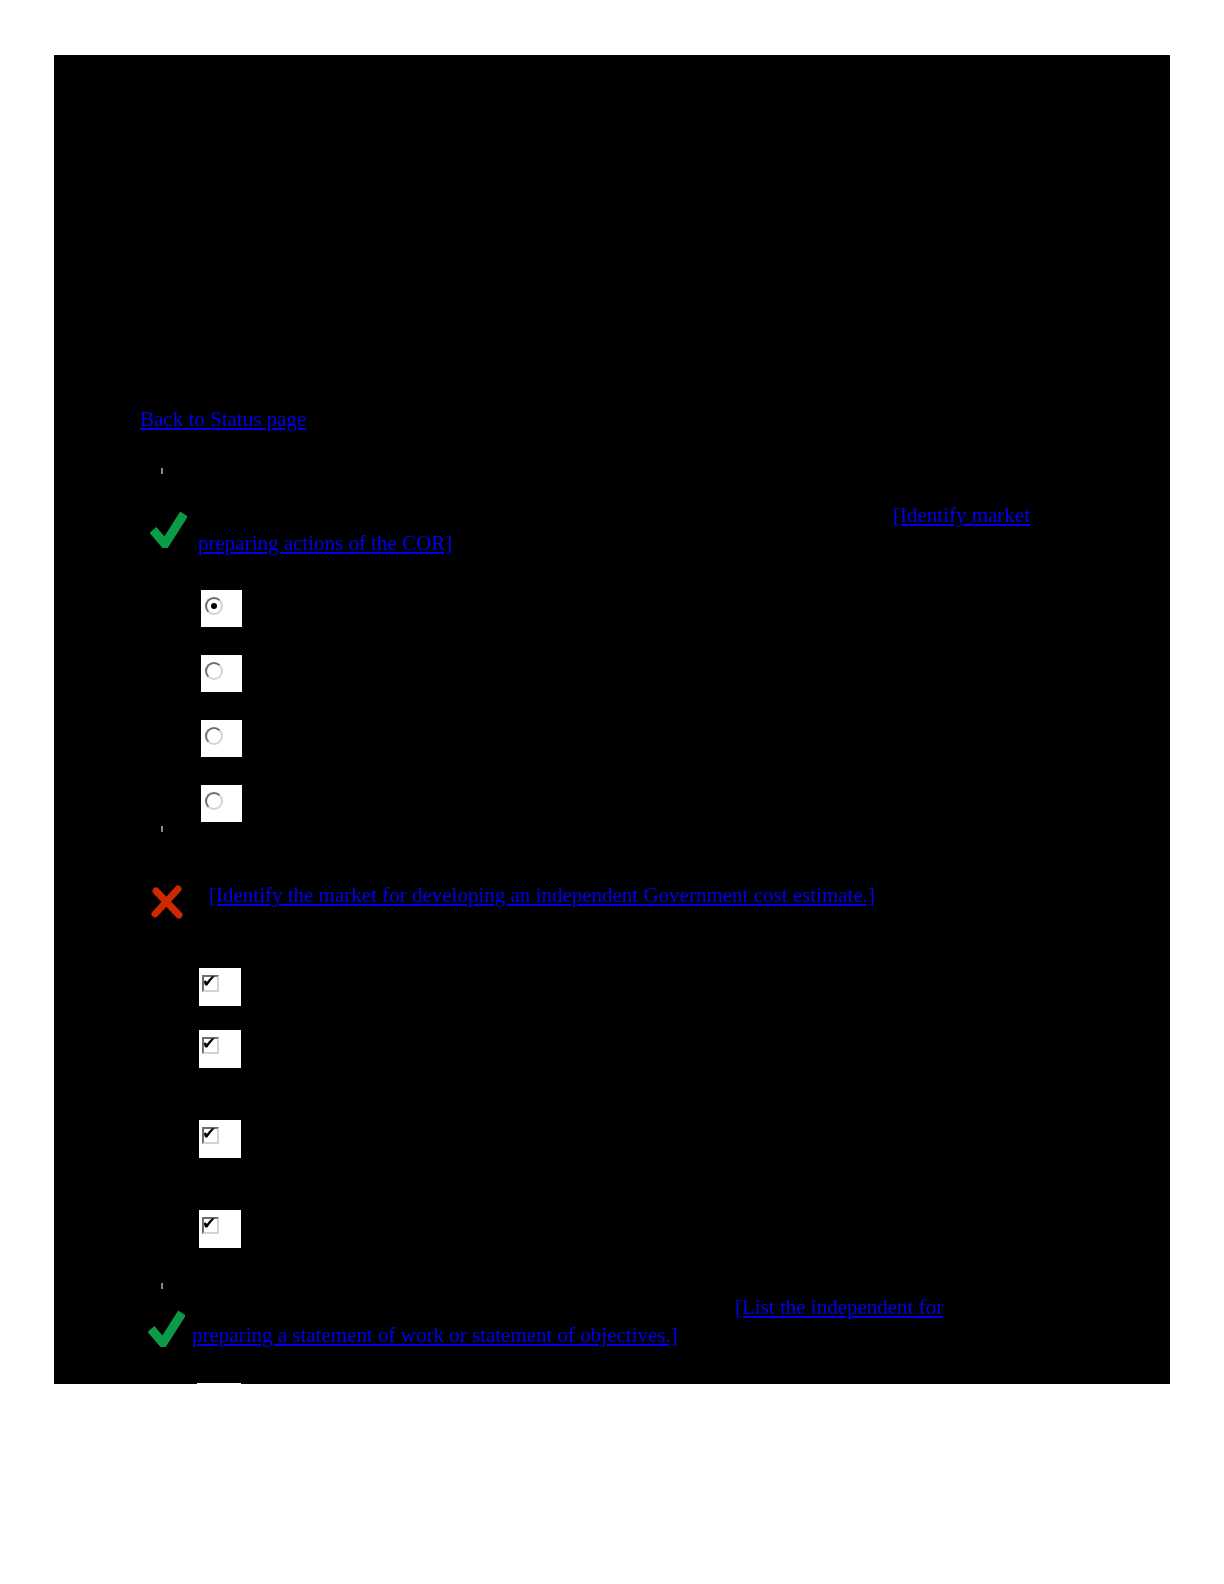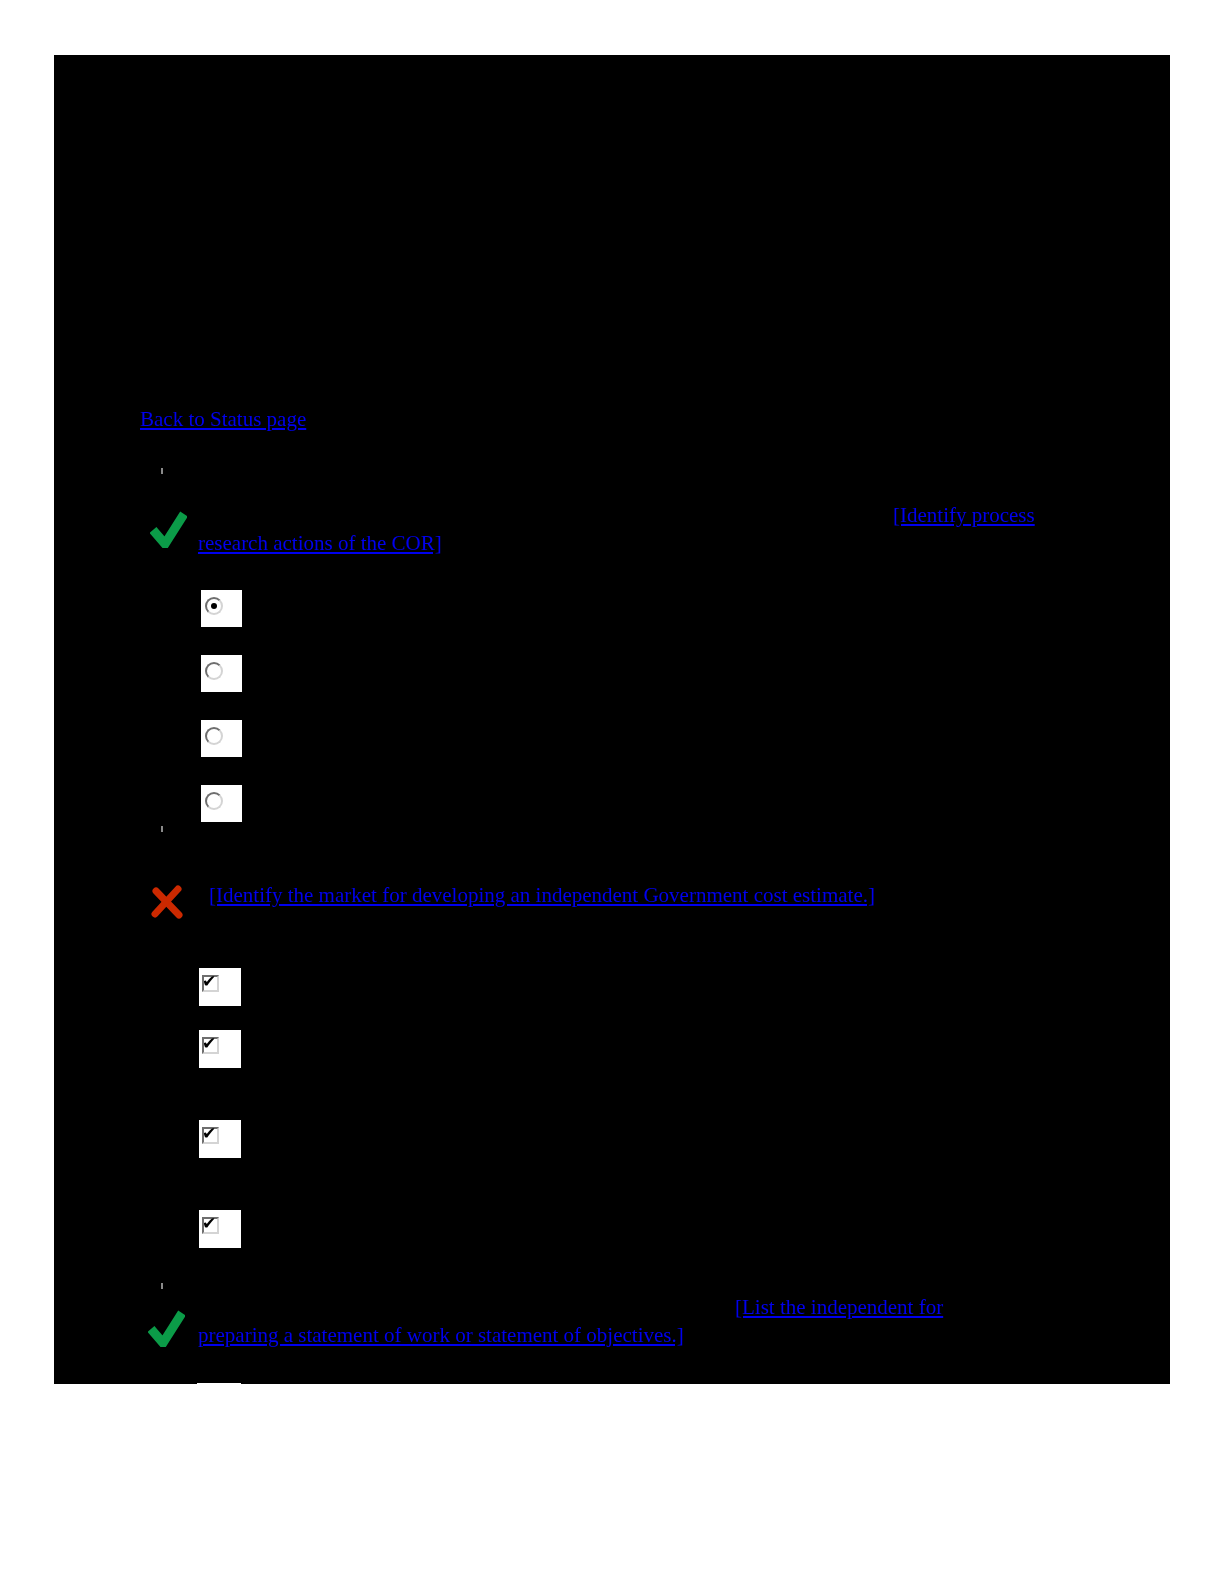--- a/index.html
+++ b/index.html
@@ -75,22 +75,22 @@
 
   <div>
     <div class="tick" style="left:161px; top:468px;"></div>
 
     <span class="result-icon icon-correct" style="left:150px; top:511px;">
       <svg width="37" height="37" viewBox="0 0 37 37">
         <polyline points="3,19 15,33 34,3" fill="none" stroke="currentColor" stroke-width="9"></polyline>
       </svg>
     </span>
 
-    <a class="lnk" style="left:893px; top:503px;">[Identify process</a>
-    <a class="lnk" style="left:198px; top:531px;">research actions of the COR]</a>
+    <a class="lnk" style="left:893px; top:503px;">[Identify market</a>
+    <a class="lnk" style="left:198px; top:531px;">preparing actions of the COR]</a>
 
     <div class="opt-box" style="left:201px; top:590px; width:41px; height:37px;">
       <span class="radio selected" style="left:4px; top:7px;">
           <span class="dot"></span>
         </span>
     </div>
     <div class="opt-box" style="left:201px; top:655px; width:41px; height:37px;">
       <span class="radio unselected" style="left:4px; top:7px;"></span>
     </div>
     <div class="opt-box" style="left:201px; top:720px; width:41px; height:37px;">
@@ -138,21 +138,21 @@
   <div>
     <div class="tick" style="left:161px; top:1283px;"></div>
 
     <span class="result-icon icon-correct" style="left:148px; top:1310px;">
       <svg width="37" height="37" viewBox="0 0 37 37">
         <polyline points="3,19 15,33 34,3" fill="none" stroke="currentColor" stroke-width="9"></polyline>
       </svg>
     </span>
 
     <a class="lnk" style="left:735px; top:1295px;">[List the independent for</a>
-    <a class="lnk" style="left:198px; top:1323px;">preparing a statement of work or statement of objectives.]</a>
+    <a class="lnk" style="left:192px; top:1323px;">preparing a statement of work or statement of objectives.]</a>
 
     <div class="opt-box" style="left:197px; top:1383px; width:44px; height:43px;">
       <span class="radio selected" style="left:6px; top:10px;">
           <span class="dot"></span>
         </span>
     </div>
   </div>
 
 </div>
 

